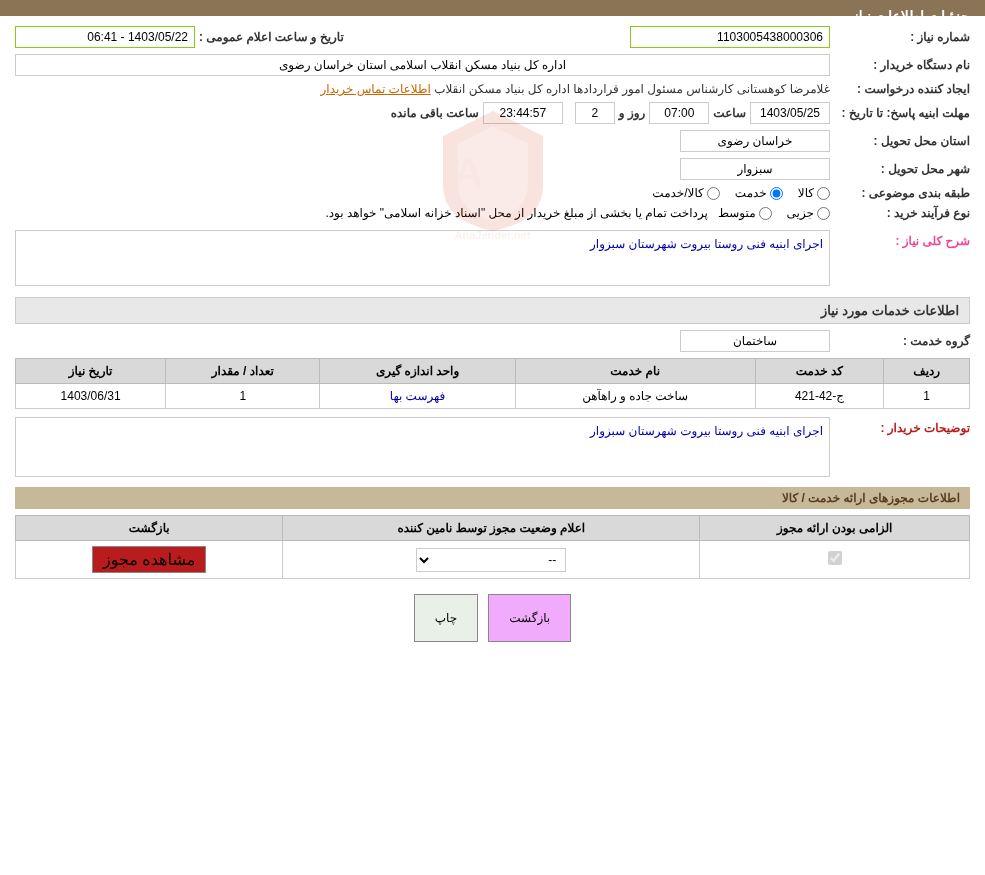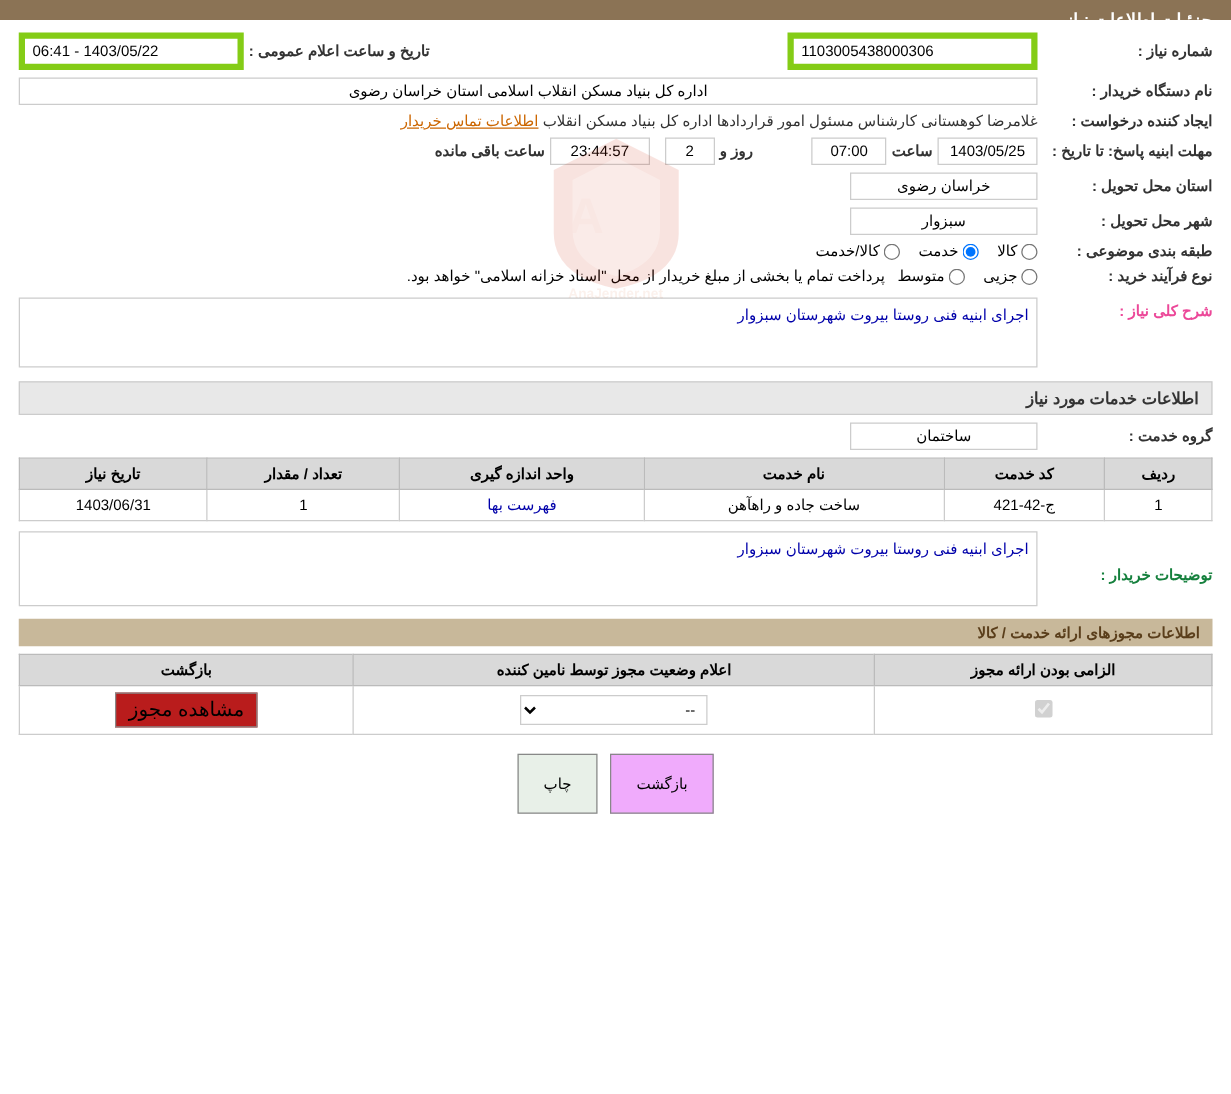--- a/index.html
+++ b/index.html
@@ -40,25 +40,25 @@
     }
     .label {
       color: #333;
       font-weight: bold;
       min-width: 140px;
       text-align: right;
       padding-left: 8px;
       white-space: nowrap;
     }
     .value-box {
-      border: 5px solid #84cc16;
+      border: 1px solid #84cc16;
       background: #fff;
       padding: 3px 6px;
       min-width: 120px;
-      text-align: left;
+      text-align: right;
       font-size: 12px;
     }
     .value-box-wide {
       border: 1px solid #ccc;
       background: #fff;
       padding: 3px 6px;
       flex: 1;
       text-align: center;
       font-size: 12px;
     }
@@ -252,21 +252,21 @@
       <span class="label">ایجاد کننده درخواست :</span>
       <span style="color:#333;">غلامرضا کوهستانی کارشناس مسئول امور قراردادها اداره کل بنیاد مسکن انقلاب</span>
       &nbsp;
       <span class="link-orange">اطلاعات تماس خریدار</span>
     </div>
 
     <div class="info-row">
       <span class="label">مهلت ابنیه پاسخ: تا تاریخ :</span>
       <div class="small-box">1403/05/25</div>
       <span class="inline-label">ساعت</span>
-      <div class="small-box" style="min-width:60px;margin-left:43px;">07:00</div>
+      <div class="small-box" style="min-width:60px;">07:00</div>
       <span class="inline-label">روز و</span>
       <div class="small-box" style="min-width:40px;">2</div>
       <span style="margin:0 6px;"></span>
       <div class="small-box" style="min-width:80px;">23:44:57</div>
       <span class="inline-label">ساعت باقی مانده</span>
     </div>
 
     <div class="info-row">
       <span class="label">استان محل تحویل :</span>
       <div class="small-box" style="min-width:150px;">خراسان رضوی</div>
@@ -341,21 +341,21 @@
         <td>ج-42-421</td>
         <td>ساخت جاده و راهآهن</td>
         <td style="color:#00a; cursor:pointer;">فهرست بها</td>
         <td>1</td>
         <td>1403/06/31</td>
       </tr>
         </tbody>
     </table>
 
     <div style="margin:6px 0; display:flex; align-items:flex-start; direction:rtl;">
-      <div style="font-weight:bold; min-width:140px; text-align:right; padding-left:8px; padding-top:4px; color:#15803d; white-space:nowrap;margin-top:24px;">توضیحات خریدار :</div>
+      <div style="font-weight:bold; min-width:140px; text-align:right; padding-left:8px; padding-top:4px; color:#b91c1c; white-space:nowrap;">توضیحات خریدار :</div>
       <div style="flex:1;">
         <div class="notes-box">
           <span>اجرای ابنیه فنی روستا بیروت شهرستان سبزوار</span>
         </div>
       </div>
     </div>
 
     <div class="section-divider">اطلاعات مجوزهای ارائه خدمت / کالا</div>
 
     <table class="permits-table">

